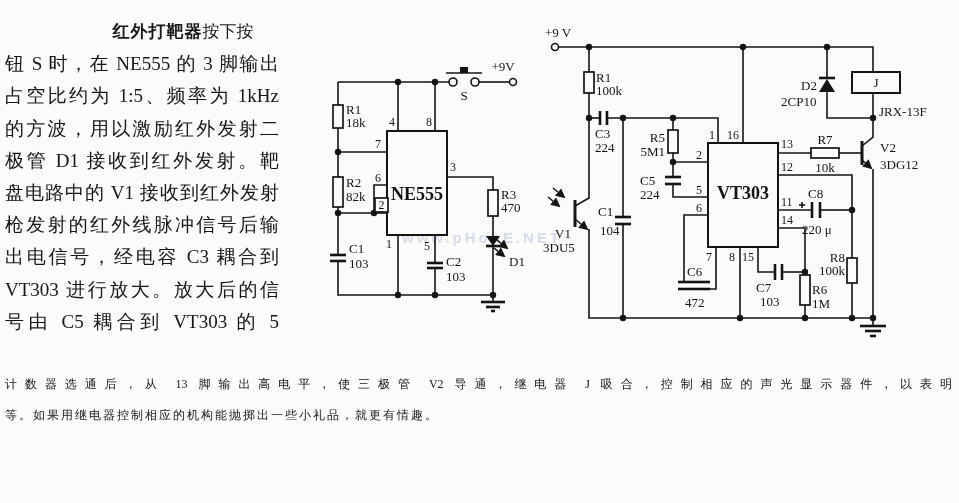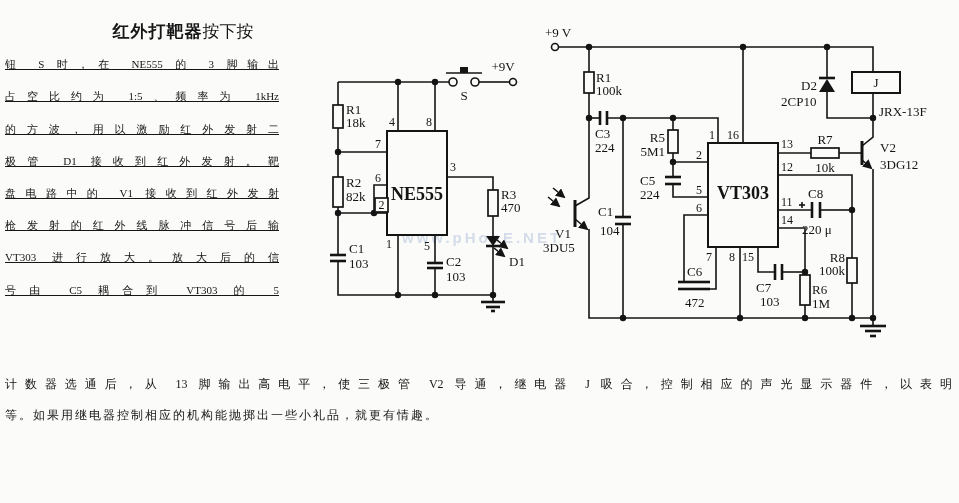--- a/index.html
+++ b/index.html
@@ -3,24 +3,23 @@
 <meta charset="utf-8">
 <style>
   html,body{margin:0;padding:0;}
   body{
     width:959px;height:503px;position:relative;overflow:hidden;
     background:#fbfbfa;color:#161616;
     font-family:"Liberation Serif","DejaVu Serif",serif;
   }
   .left-col{position:absolute;left:5px;top:16px;width:274px;}
   .left-col .ln{
-    font-size:11px;line-height:32.2px;height:32.2px;
+    font-size:19px;line-height:32.2px;height:32.2px;
     text-align:justify;text-align-last:justify;text-justify:inter-character;
     white-space:normal;
-    text-decoration:underline;
   }
   .title-line{
     display:flex;justify-content:center;
     font-size:17px;line-height:32.2px;height:32.2px;padding-left:82px;
   }
   .title-line .t{font-weight:bold;letter-spacing:1px;}
   .bottom-col{position:absolute;left:5px;top:369px;width:947px;}
   .bottom-col .ln{
     font-size:12px;line-height:31.3px;height:31.3px;
     text-align:justify;text-align-last:justify;text-justify:inter-character;
@@ -53,20 +52,21 @@
   <div class="title-line">
     <span class="t">红外打靶器</span>
       <span>按下按</span>
   </div>
   <div class="ln">钮 S 时，在 NE555 的 3 脚输出</div>
   <div class="ln">占空比约为 1:5、频率为 1kHz</div>
   <div class="ln">的方波，用以激励红外发射二</div>
   <div class="ln">极管 D1 接收到红外发射。靶</div>
   <div class="ln">盘电路中的 V1 接收到红外发射</div>
   <div class="ln">枪发射的红外线脉冲信号后输</div>
+  <div class="ln">出电信号，经电容 C3 耦合到</div>
   <div class="ln">VT303 进行放大。放大后的信</div>
   <div class="ln">号由 C5 耦合到 VT303 的 5</div>
 </div>
 
 <div class="bottom-col">
   <div class="ln">计数器选通后，从 13 脚输出高电平，使三极管 V2 导通，继电器 J 吸合，控制相应的声光显示器件，以表明</div>
   <div class="ln last">等。如果用继电器控制相应的机构能抛掷出一些小礼品，就更有情趣。</div>
 </div>
 
 <div class="watermark">www.pHonE.NET</div>

